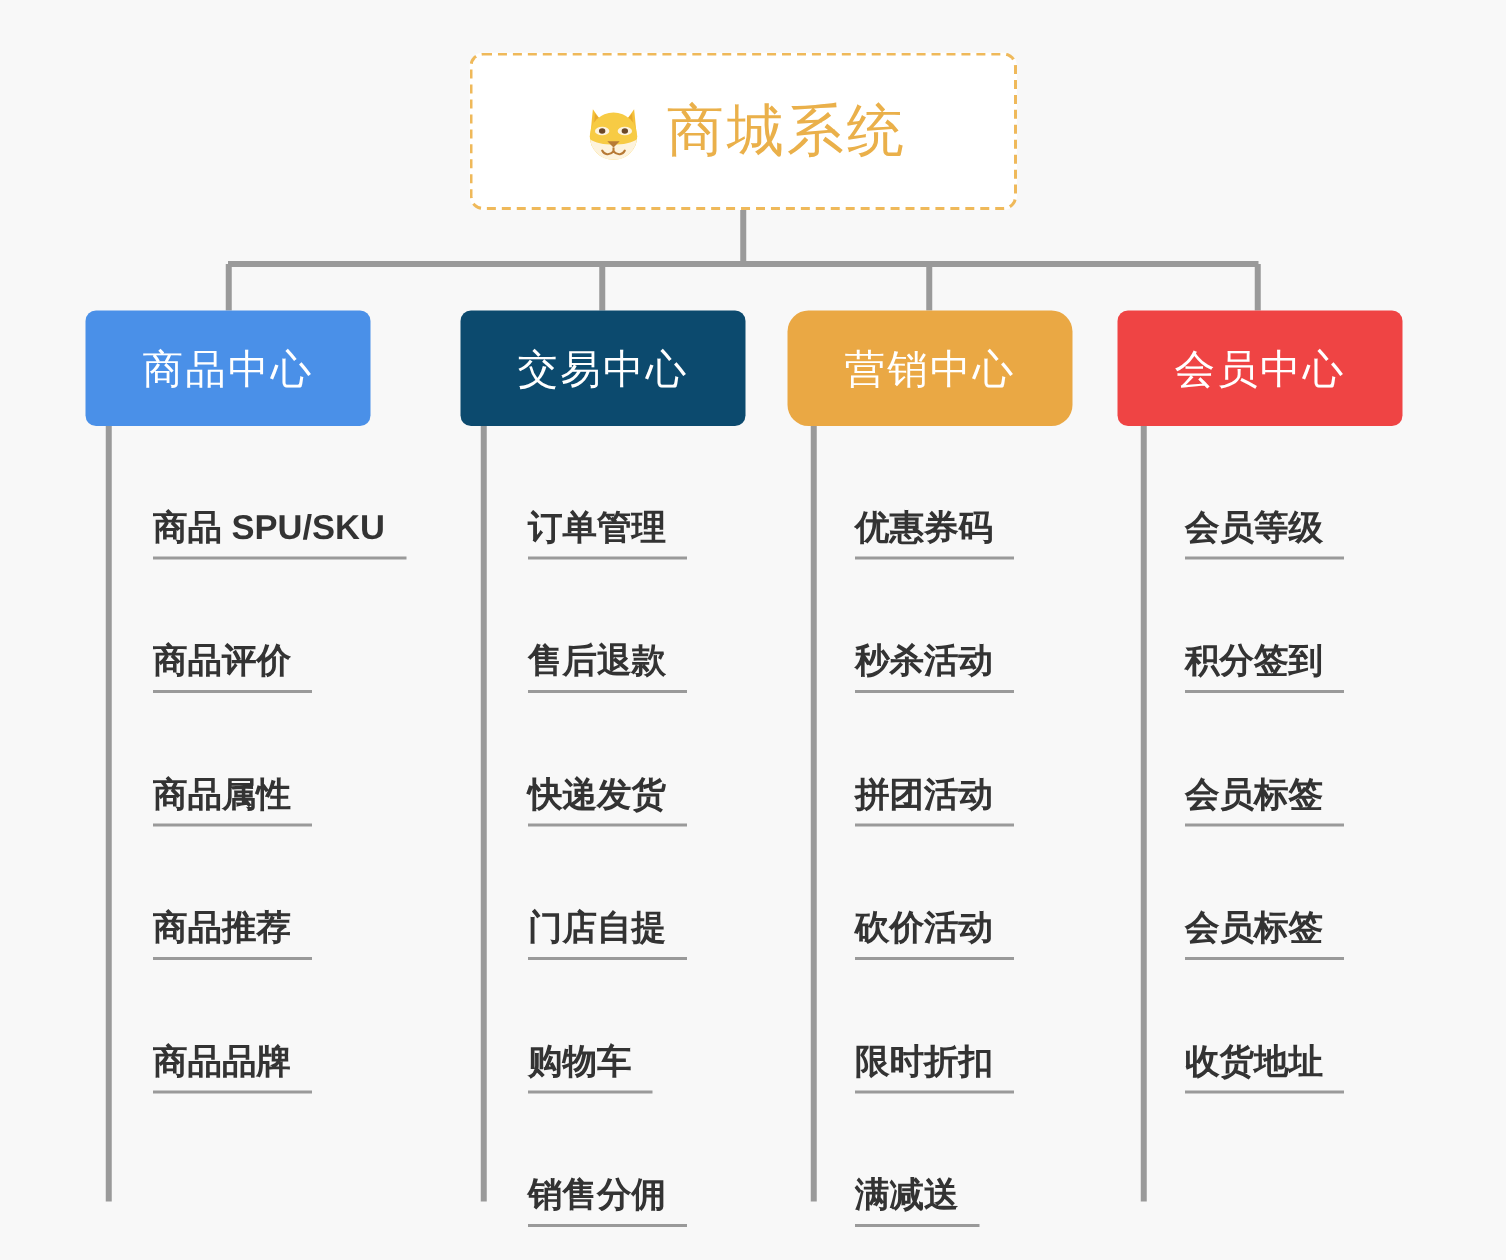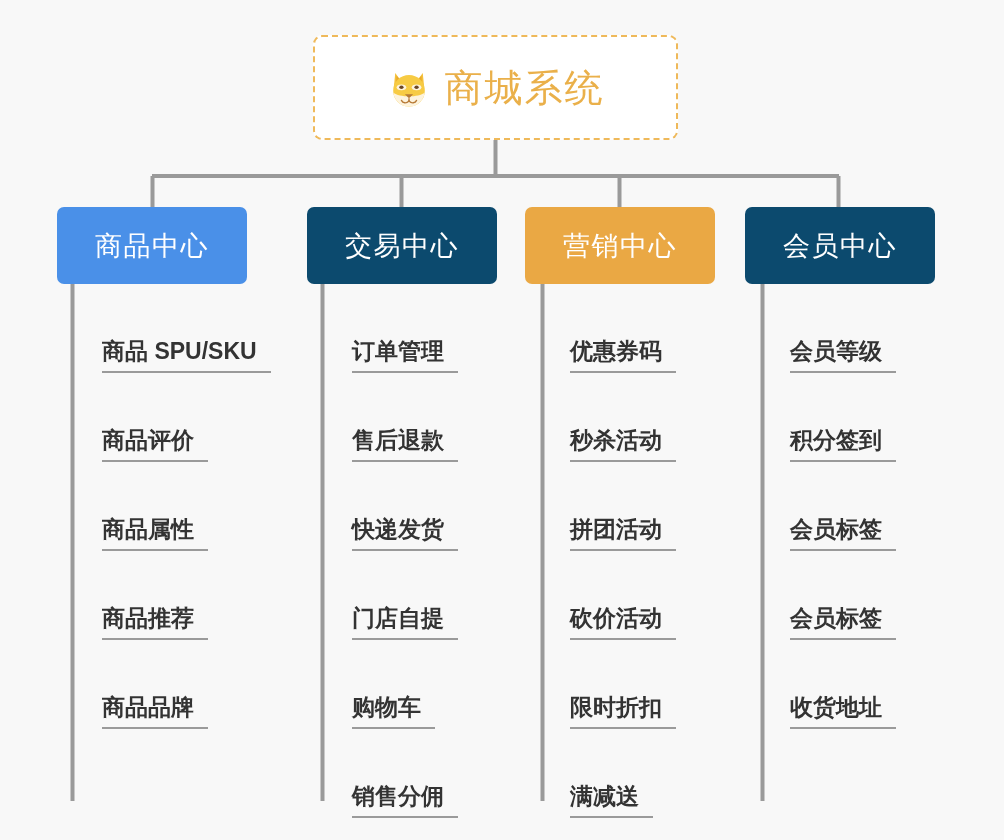--- a/index.html
+++ b/index.html
@@ -188,21 +188,21 @@
           </li>
           <li class="leaf-item">
             <span class="leaf-label">购物车</span>
           </li>
           <li class="leaf-item">
             <span class="leaf-label">销售分佣</span>
           </li>
         </ul>
       </div>
       <div class="column" style="left: 525px;">
-        <div class="col-head" style="width: 190px; background: rgb(234, 168, 68);">
+        <div class="col-head" style="width: 190px; background: rgb(234, 168, 68); border-radius: 14px;">
           <span>营销中心</span>
         </div>
         <ul class="leaf-list">
           <li class="leaf-item">
             <span class="leaf-label">优惠券码</span>
           </li>
           <li class="leaf-item">
             <span class="leaf-label">秒杀活动</span>
           </li>
           <li class="leaf-item">
@@ -213,21 +213,21 @@
           </li>
           <li class="leaf-item">
             <span class="leaf-label">限时折扣</span>
           </li>
           <li class="leaf-item">
             <span class="leaf-label">满减送</span>
           </li>
         </ul>
       </div>
       <div class="column" style="left: 745px;">
-        <div class="col-head" style="width: 190px; background: #0c4a6e;">
+        <div class="col-head" style="width: 190px; background: #ef4444;">
           <span>会员中心</span>
         </div>
         <ul class="leaf-list">
           <li class="leaf-item">
             <span class="leaf-label">会员等级</span>
           </li>
           <li class="leaf-item">
             <span class="leaf-label">积分签到</span>
           </li>
           <li class="leaf-item">

